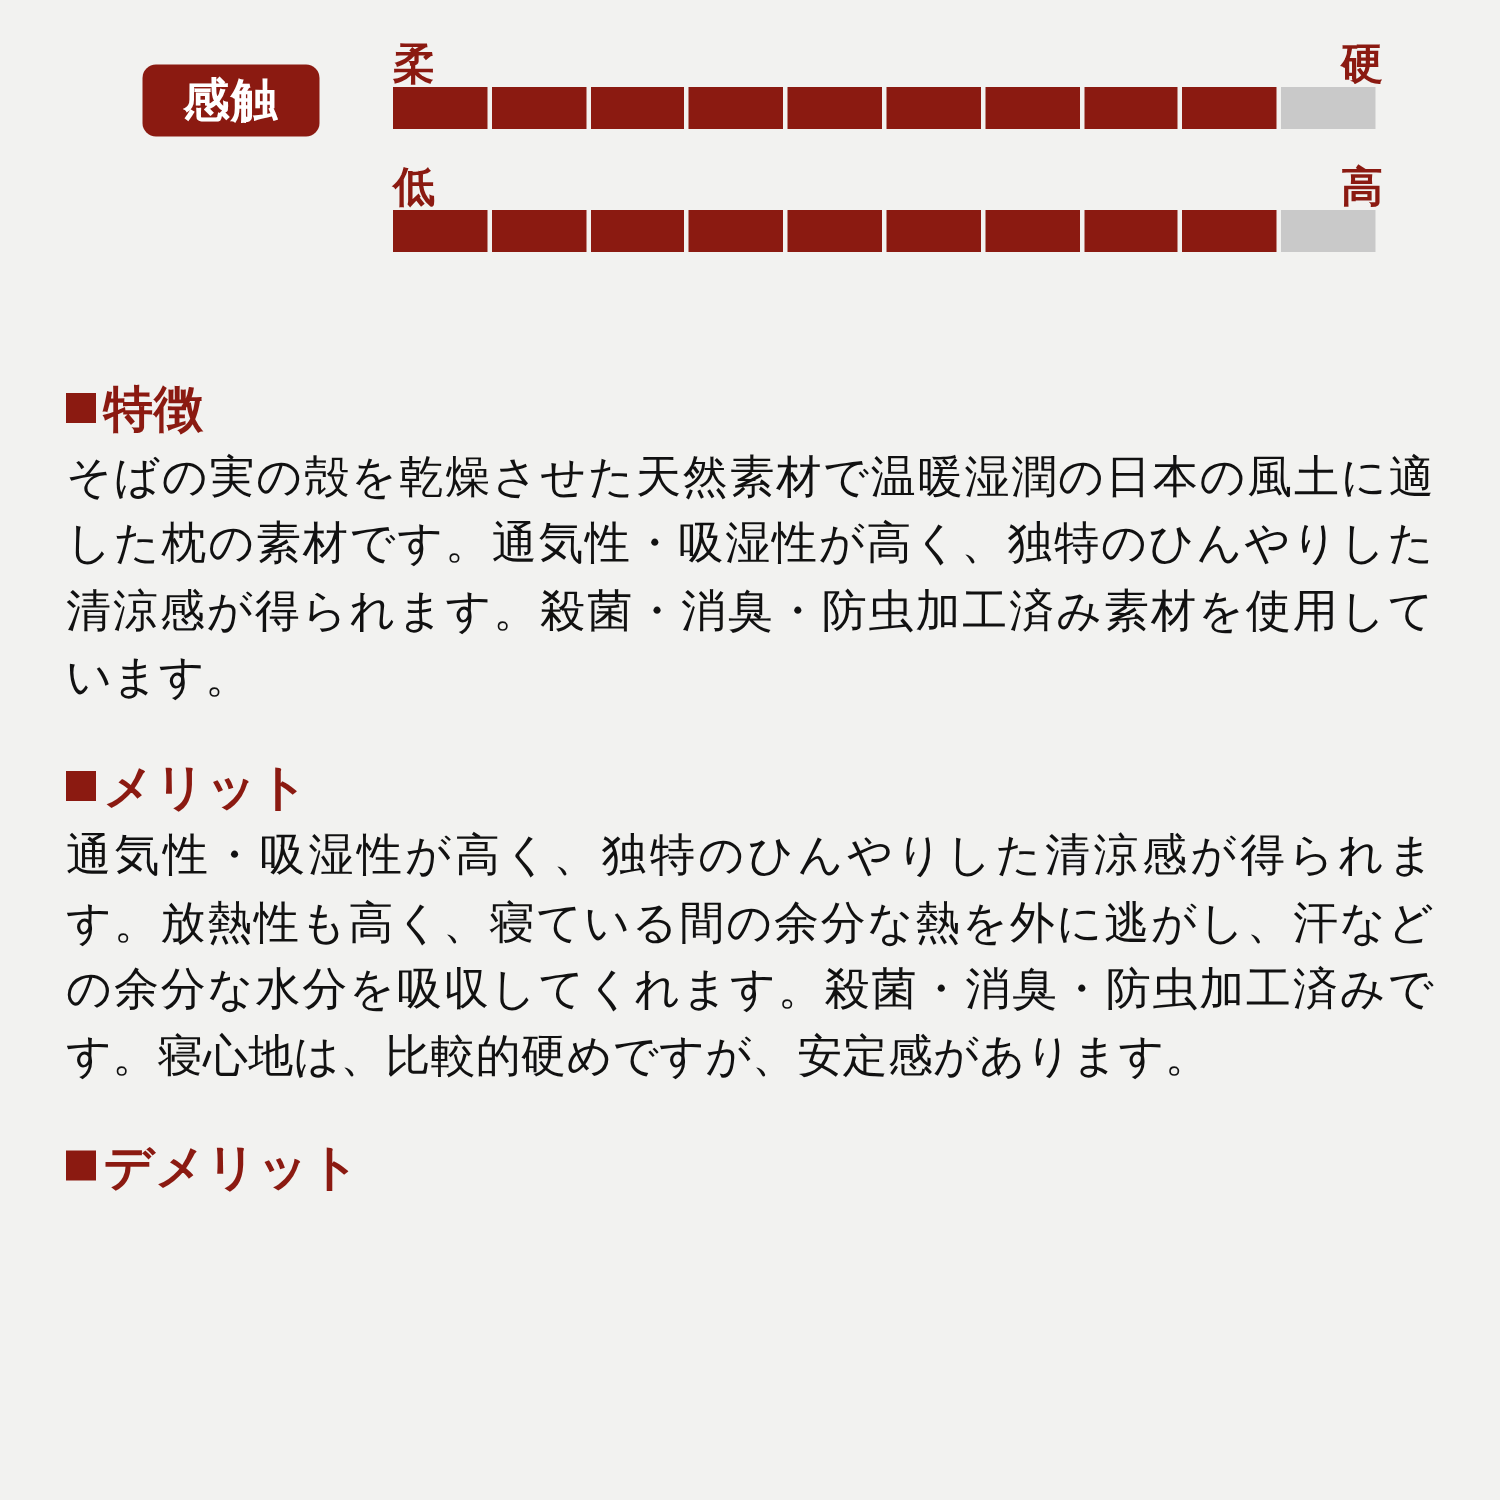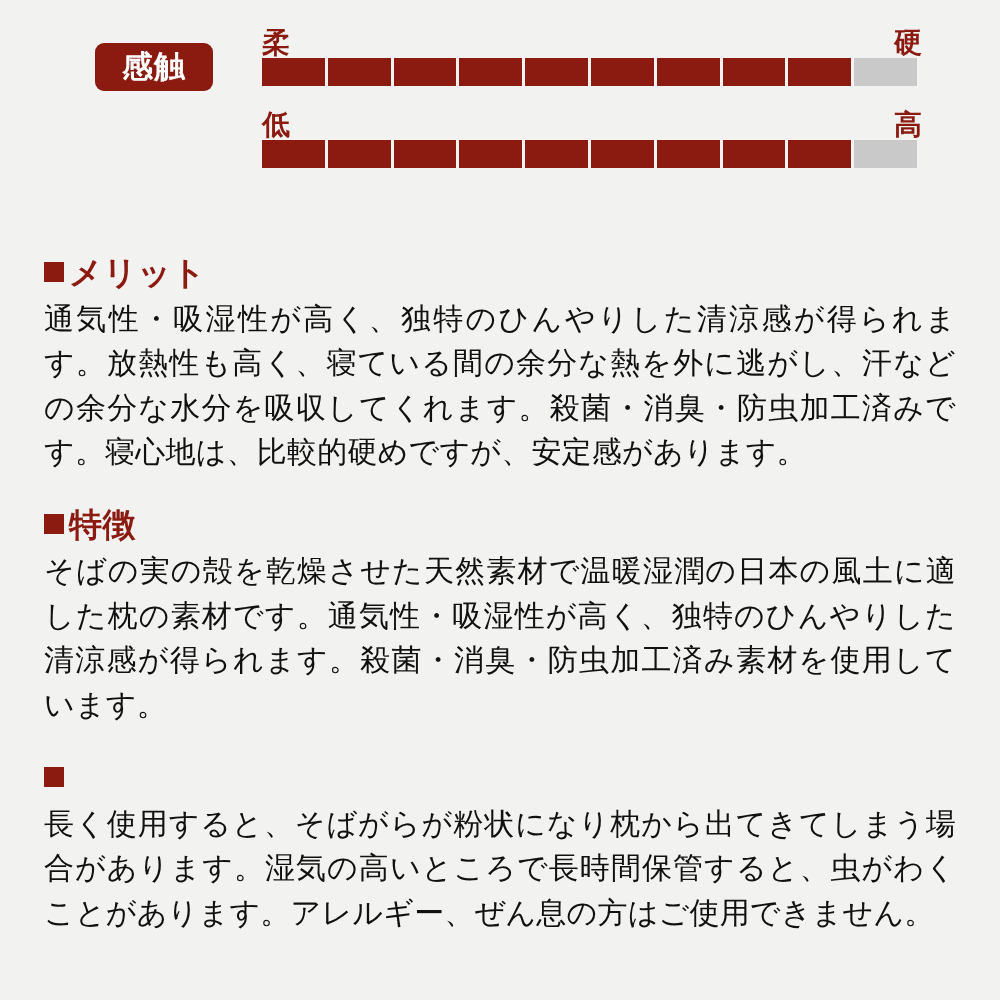--- a/index.html
+++ b/index.html
@@ -156,29 +156,28 @@
           <div class="seg on"></div>
           <div class="seg"></div>
         </div>
     </div>
 
   </div>
 
   <div class="sections">
 
     <div class="section">
+      <h2 class="sec-head"><span class="sq"></span><span>特徴</span></h2>
+      <p class="sec-body">そばの実の殻を乾燥させた天然素材で温暖湿潤の日本の風土に適した枕の素材です。通気性・吸湿性が高く、独特のひんやりした清涼感が得られます。殺菌・消臭・防虫加工済み素材を使用しています。</p>
+    </div>
+
+    <div class="section">
       <h2 class="sec-head"><span class="sq"></span><span>メリット</span></h2>
       <p class="sec-body">通気性・吸湿性が高く、独特のひんやりした清涼感が得られます。放熱性も高く、寝ている間の余分な熱を外に逃がし、汗などの余分な水分を吸収してくれます。殺菌・消臭・防虫加工済みです。寝心地は、比較的硬めですが、安定感があります。</p>
     </div>
 
     <div class="section">
-      <h2 class="sec-head"><span class="sq"></span><span>特徴</span></h2>
-      <p class="sec-body">そばの実の殻を乾燥させた天然素材で温暖湿潤の日本の風土に適した枕の素材です。通気性・吸湿性が高く、独特のひんやりした清涼感が得られます。殺菌・消臭・防虫加工済み素材を使用しています。</p>
-    </div>
-
-    <div class="section">
-      <h2 class="sec-head"><span class="sq"></span></h2>
-      <p class="sec-body">長く使用すると、そばがらが粉状になり枕から出てきてしまう場合があります。湿気の高いところで長時間保管すると、虫がわくことがあります。アレルギー、ぜん息の方はご使用できません。</p>
+      <h2 class="sec-head"><span class="sq"></span><span>デメリット</span></h2>
     </div>
 
   </div>
 
 </div>
 
 </body></html>

